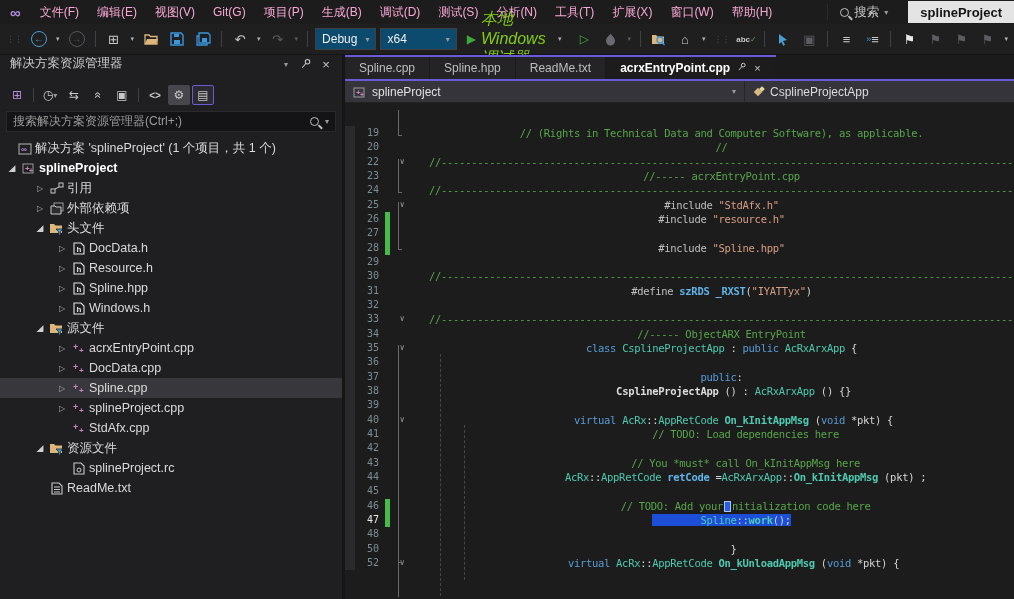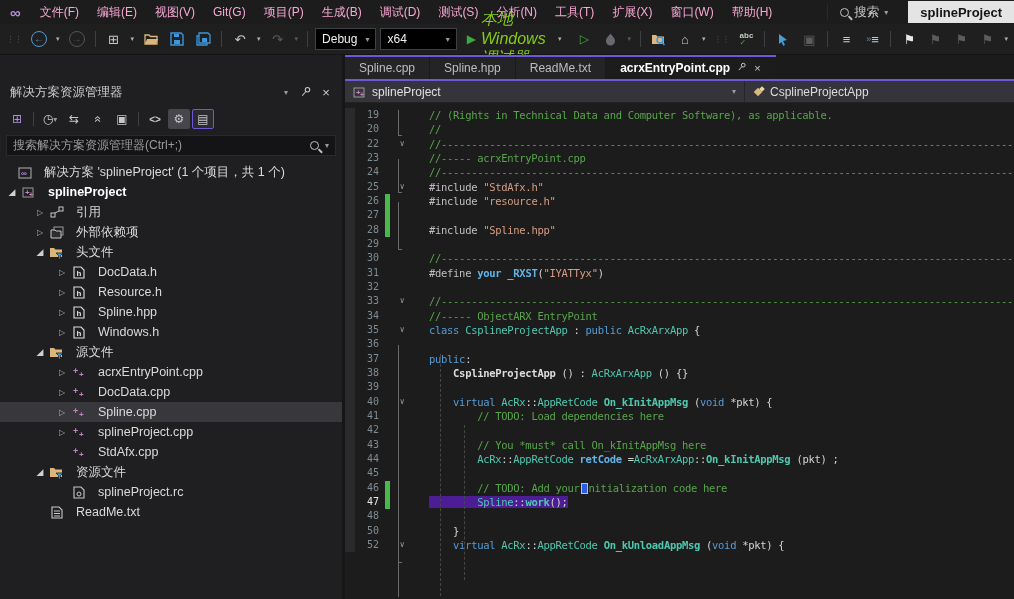--- a/index.html
+++ b/index.html
@@ -23,81 +23,81 @@
   
   .toolbar { height:31px; background:#1F1F1F; display:flex; align-items:center; gap:4px; padding:0 4px; flex:none; border-bottom:1px solid #141414; }
   .grip { color:#46464F; font-size:9px; letter-spacing:-1px; padding:0 2px; }
   .tbtn { height:22px; min-width:22px; display:flex; align-items:center; justify-content:center; color:#C8C8C8; font-size:13px; border-radius:2px; }
   .tbtn.dis { color:#5C5C60; }
   .tsep { width:1px; height:16px; background:#3F3F46; margin:0 3px; flex:none; }
   .tcaret { font-size:7px; color:#B0B0B0; padding:0 2px; }
   .tcaret.dis { color:#5C5C60; }
   .circle-btn { width:16px; height:16px; border-radius:50%; border:1.5px solid #4C9CD4; color:#4C9CD4; font-size:10px; line-height:13px; text-align:center; }
   .circle-btn.dis { border-color:#55555A; color:#55555A; }
-  .combo { height:22px; background:#000000; border:1px solid #3F3F46; color:#EFEFEF; font-size:12px; display:flex; align-items:center; justify-content:space-between; padding:0 6px; gap:8px; }
+  .combo { height:22px; background:#0c4a6e; border:1px solid #3F3F46; color:#EFEFEF; font-size:12px; display:flex; align-items:center; justify-content:space-between; padding:0 6px; gap:8px; }
   .run-group { display:flex; align-items:center; gap:5px; padding:0 6px; height:22px; }
   .play { color:#3EA83E; font-size:12px; }
   .run-label { color:#84cc16; font-size:16px;font-style:italic; }
-  .abc { display:flex; flex-direction:column; align-items:flex-start; line-height:7px; }
+  .abc { display:flex; align-items:flex-start; line-height:7px; }
   .abc .t { font-size:8px; color:#C8C8C8; font-weight:bold; }
   .abc .c { font-size:8px; color:#57A64A; }
 
   
   .main { flex:1; display:flex; min-height:0; }
   .gap { width:3px; background:#161616; flex:none; }
 
   
   .explorer { width:342px; flex:none; background:#1F1F22; display:flex; flex-direction:column; }
-  .exp-header { height:26px; display:flex; align-items:center; padding:0 6px 0 10px;margin-top:24px; }
+  .exp-header { height:26px; display:flex; align-items:flex-start; padding:0 6px 0 10px; }
   .exp-title { color:#CCCCCC; font-size:12.5px; flex:1; }
   .exp-hbtn { width:20px; height:18px; display:flex; align-items:center; justify-content:center; color:#C8C8C8; font-size:11px; }
   .exp-toolbar { height:28px; display:flex; align-items:center; padding:0 6px; gap:2px; }
   .ebtn { width:22px; height:20px; display:flex; align-items:center; justify-content:center; color:#C8C8C8; font-size:12px; border:1px solid transparent; border-radius:2px; }
   .ebtn.pressed { background:#46464C; }
   .ebtn.checked { border-color:#6A5AD8; background:#2A2A30; }
   .esep { width:1px; height:14px; background:#3F3F46; margin:0 3px; }
   .exp-search { height:21px; margin:2px 6px 4px 6px; background:#141416; border:1px solid #2A2A2E; display:flex; align-items:center; padding:0 6px; gap:6px; }
   .exp-search .ph { color:#9A9A9A; font-size:12px; flex:1; white-space:nowrap; overflow:hidden; }
   .tree { flex:1; overflow:hidden; padding-top:2px; }
   .trow { height:20px; display:flex; align-items:center; color:#DADADA; font-size:12.5px; white-space:nowrap; cursor:default; }
   .trow.selected { background:#37373C; }
   .trow .arrow { width:16px; flex:none; text-align:center; font-size:8px; color:#ABABAB; }
   .trow .arrow.exp { color:#D0D0D0; font-size:9px; }
   .trow .ticon { width:17px; flex:none; display:flex; align-items:center; justify-content:center; }
-  .trow .tlabel { padding-left:11px; }
+  .trow .tlabel { padding-left:2px; }
   .trow.bold .tlabel { font-weight:bold; color:#FFFFFF; }
 
   
   .editor { flex:1; display:flex; flex-direction:column; min-width:0; background:#1C1C1C; }
   .tabstrip { height:26px; background:#1B1B1C; border-bottom:2px solid #6A5AD8; display:flex; flex:none; }
   .tabs { display:inline-flex; border-top:2px solid #6A5AD8; height:24px; }
   .tab { padding:0 14px; display:flex; align-items:center; gap:7px; font-size:12px; color:#BEBEBE; background:#242427; margin-right:1px; cursor:default; }
   .tab.active { background:#1C1C1C; color:#FFFFFF; font-weight:bold; }
   .tab .ticn { color:#C8C8C8; font-size:11px; font-weight:normal; }
   .navbar { height:22px; background:#34343A; border-bottom:1px solid #222225; display:flex; align-items:center; flex:none; }
   .nav-left { width:400px; display:flex; align-items:center; gap:6px; padding:0 8px; height:100%; border-right:1px solid #25252A; }
   .nav-left .lbl { color:#E0E0E0; font-size:12px; flex:1; }
   .nav-right { display:flex; align-items:center; gap:6px; padding:0 10px; color:#DCDCDC; font-size:12px; }
   .diamond { position:relative; width:9px; height:9px; }
   .diamond::before { content:""; position:absolute; width:6px; height:6px; background:#D7BA7D; transform:rotate(45deg); left:0; top:2px; }
   .diamond::after { content:""; position:absolute; width:4px; height:4px; background:#EAD79E; transform:rotate(45deg); left:5px; top:0; }
 
-  .codewrap { position:relative; flex:1; overflow:hidden; padding-top:5px; font-family:"DejaVu Sans Mono",monospace; }
+  .codewrap { position:relative; flex:1; overflow:hidden; padding-top:23px; font-family:"DejaVu Sans Mono",monospace; }
   .code-line { display:flex; height:14.33px; line-height:14.33px; font-size:10.5px; letter-spacing:-0.3px; white-space:pre; }
   .lg-bp { width:10px; flex:none; background:#2A2A2C; }
   .lg-num { width:28px; flex:none; text-align:right; color:#7E8C94; padding-right:4px; font-size:10px; letter-spacing:0; }
   .code-line.current .lg-num { color:#E8E8E8; }
   .lg-bar { width:10px; flex:none; position:relative; }
   .lg-bar .bar { position:absolute; left:2px; top:0; width:5px; height:100%; background:#49B94A; }
   .lg-fold { width:18px; flex:none; text-align:center; color:#9B9B9B; font-size:8px; }
-  .ctext { padding-left:18px; flex:1; overflow:hidden; }
+  .ctext { padding-left:18px; flex:1; overflow:hidden;text-align:center; }
   .cm{color:#57A64A} .kw{color:#569CD6} .ty{color:#4EC9B0} .fn{color:#4EC9B0;font-weight:bold}
   .var{color:#5FB4E8;font-weight:bold} .pp{color:#BFBFBF} .str{color:#D69D85} .pl{color:#D4D4D4}
   .b{color:#DCDCDC;font-weight:bold}
-  .sel { background:#4c1d95; }
+  .sel { background:#1d4ed8; }
   .block-cursor { display:inline-block; width:7px; height:11px; background:#2B5CE6; border:1px solid #AFC3F0; vertical-align:text-bottom; margin:0 1px; }
   .ovl { position:absolute; border-left:1px solid #6A6A6A; width:4px; }
   .ovl.tick { border-bottom:1px solid #6A6A6A; }
   .guide { position:absolute; border-left:1px dashed #474747; }
 </style>
 </head>
 <body>
 
 <div class="win">
 
@@ -530,21 +530,21 @@
             <div class="code-line"><span class="lg-bp"></span><span class="lg-num">20</span><span class="lg-bar"></span><span class="lg-fold"></span><span class="ctext"><span class="cm">//</span></span></div>
             <div class="code-line"><span class="lg-bp"></span><span class="lg-num">22</span><span class="lg-bar"></span><span class="lg-fold">∨</span><span class="ctext"><span class="cm">//------------------------------------------------------------------------------------------------------------</span></span></div>
             <div class="code-line"><span class="lg-bp"></span><span class="lg-num">23</span><span class="lg-bar"></span><span class="lg-fold"></span><span class="ctext"><span class="cm">//----- acrxEntryPoint.cpp</span></span></div>
             <div class="code-line"><span class="lg-bp"></span><span class="lg-num">24</span><span class="lg-bar"></span><span class="lg-fold"></span><span class="ctext"><span class="cm">//------------------------------------------------------------------------------------------------------------</span></span></div>
             <div class="code-line"><span class="lg-bp"></span><span class="lg-num">25</span><span class="lg-bar"></span><span class="lg-fold">∨</span><span class="ctext"><span class="pp">#include </span><span class="str">"StdAfx.h"</span></span></div>
             <div class="code-line"><span class="lg-bp"></span><span class="lg-num">26</span><span class="lg-bar"><span class="bar"></span></span><span class="lg-fold"></span><span class="ctext"><span class="pp">#include </span><span class="str">"resource.h"</span></span></div>
             <div class="code-line"><span class="lg-bp"></span><span class="lg-num">27</span><span class="lg-bar"><span class="bar"></span></span><span class="lg-fold"></span><span class="ctext"></span></div>
             <div class="code-line"><span class="lg-bp"></span><span class="lg-num">28</span><span class="lg-bar"><span class="bar"></span></span><span class="lg-fold"></span><span class="ctext"><span class="pp">#include </span><span class="str">"Spline.hpp"</span></span></div>
             <div class="code-line"><span class="lg-bp"></span><span class="lg-num">29</span><span class="lg-bar"></span><span class="lg-fold"></span><span class="ctext"></span></div>
             <div class="code-line"><span class="lg-bp"></span><span class="lg-num">30</span><span class="lg-bar"></span><span class="lg-fold"></span><span class="ctext"><span class="cm">//------------------------------------------------------------------------------------------------------------</span></span></div>
-            <div class="code-line"><span class="lg-bp"></span><span class="lg-num">31</span><span class="lg-bar"></span><span class="lg-fold"></span><span class="ctext"><span class="pp">#define </span><span class="var">your</span><span class="pl"> </span><span class="var">_RXST</span><span class="pl">(</span><span class="str">"IYATTyx"</span><span class="pl">)</span></span></div>
+            <div class="code-line"><span class="lg-bp"></span><span class="lg-num">31</span><span class="lg-bar"></span><span class="lg-fold"></span><span class="ctext"><span class="pp">#define </span><span class="var">szRDS</span><span class="pl"> </span><span class="var">_RXST</span><span class="pl">(</span><span class="str">"IYATTyx"</span><span class="pl">)</span></span></div>
             <div class="code-line"><span class="lg-bp"></span><span class="lg-num">32</span><span class="lg-bar"></span><span class="lg-fold"></span><span class="ctext"></span></div>
             <div class="code-line"><span class="lg-bp"></span><span class="lg-num">33</span><span class="lg-bar"></span><span class="lg-fold">∨</span><span class="ctext"><span class="cm">//------------------------------------------------------------------------------------------------------------</span></span></div>
             <div class="code-line"><span class="lg-bp"></span><span class="lg-num">34</span><span class="lg-bar"></span><span class="lg-fold"></span><span class="ctext"><span class="cm">//----- ObjectARX EntryPoint</span></span></div>
             <div class="code-line"><span class="lg-bp"></span><span class="lg-num">35</span><span class="lg-bar"></span><span class="lg-fold">∨</span><span class="ctext"><span class="kw">class</span><span class="pl"> </span><span class="ty">CsplineProjectApp</span><span class="pl"> : </span><span class="kw">public</span><span class="pl"> </span><span class="ty">AcRxArxApp</span><span class="pl"> {</span></span></div>
             <div class="code-line"><span class="lg-bp"></span><span class="lg-num">36</span><span class="lg-bar"></span><span class="lg-fold"></span><span class="ctext"></span></div>
             <div class="code-line"><span class="lg-bp"></span><span class="lg-num">37</span><span class="lg-bar"></span><span class="lg-fold"></span><span class="ctext"><span class="kw">public</span><span class="pl">:</span></span></div>
             <div class="code-line"><span class="lg-bp"></span><span class="lg-num">38</span><span class="lg-bar"></span><span class="lg-fold"></span><span class="ctext"><span class="pl">    </span><span class="b">CsplineProjectApp</span><span class="pl"> () : </span><span class="ty">AcRxArxApp</span><span class="pl"> () {}</span></span></div>
             <div class="code-line"><span class="lg-bp"></span><span class="lg-num">39</span><span class="lg-bar"></span><span class="lg-fold"></span><span class="ctext"></span></div>
             <div class="code-line"><span class="lg-bp"></span><span class="lg-num">40</span><span class="lg-bar"></span><span class="lg-fold">∨</span><span class="ctext"><span class="pl">    </span><span class="kw">virtual</span><span class="pl"> </span><span class="ty">AcRx</span><span class="pl">::</span><span class="ty">AppRetCode</span><span class="pl"> </span><span class="fn">On_kInitAppMsg</span><span class="pl"> (</span><span class="kw">void</span><span class="pl"> *pkt) {</span></span></div>
             <div class="code-line"><span class="lg-bp"></span><span class="lg-num">41</span><span class="lg-bar"></span><span class="lg-fold"></span><span class="ctext"><span class="pl">        </span><span class="cm">// TODO: Load dependencies here</span></span></div>

